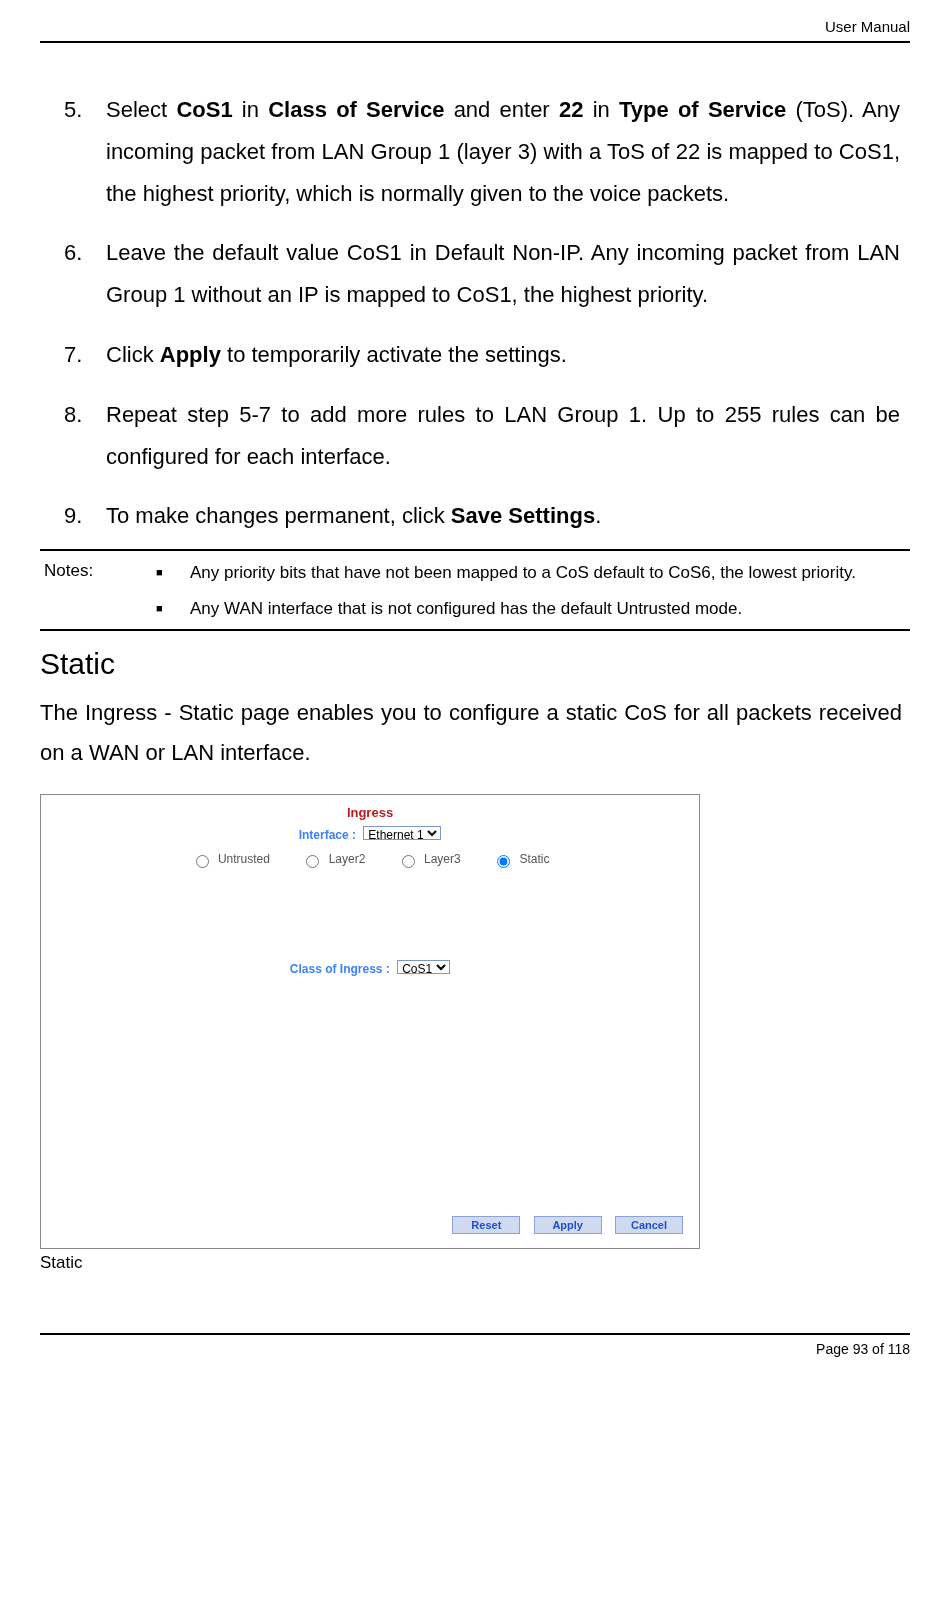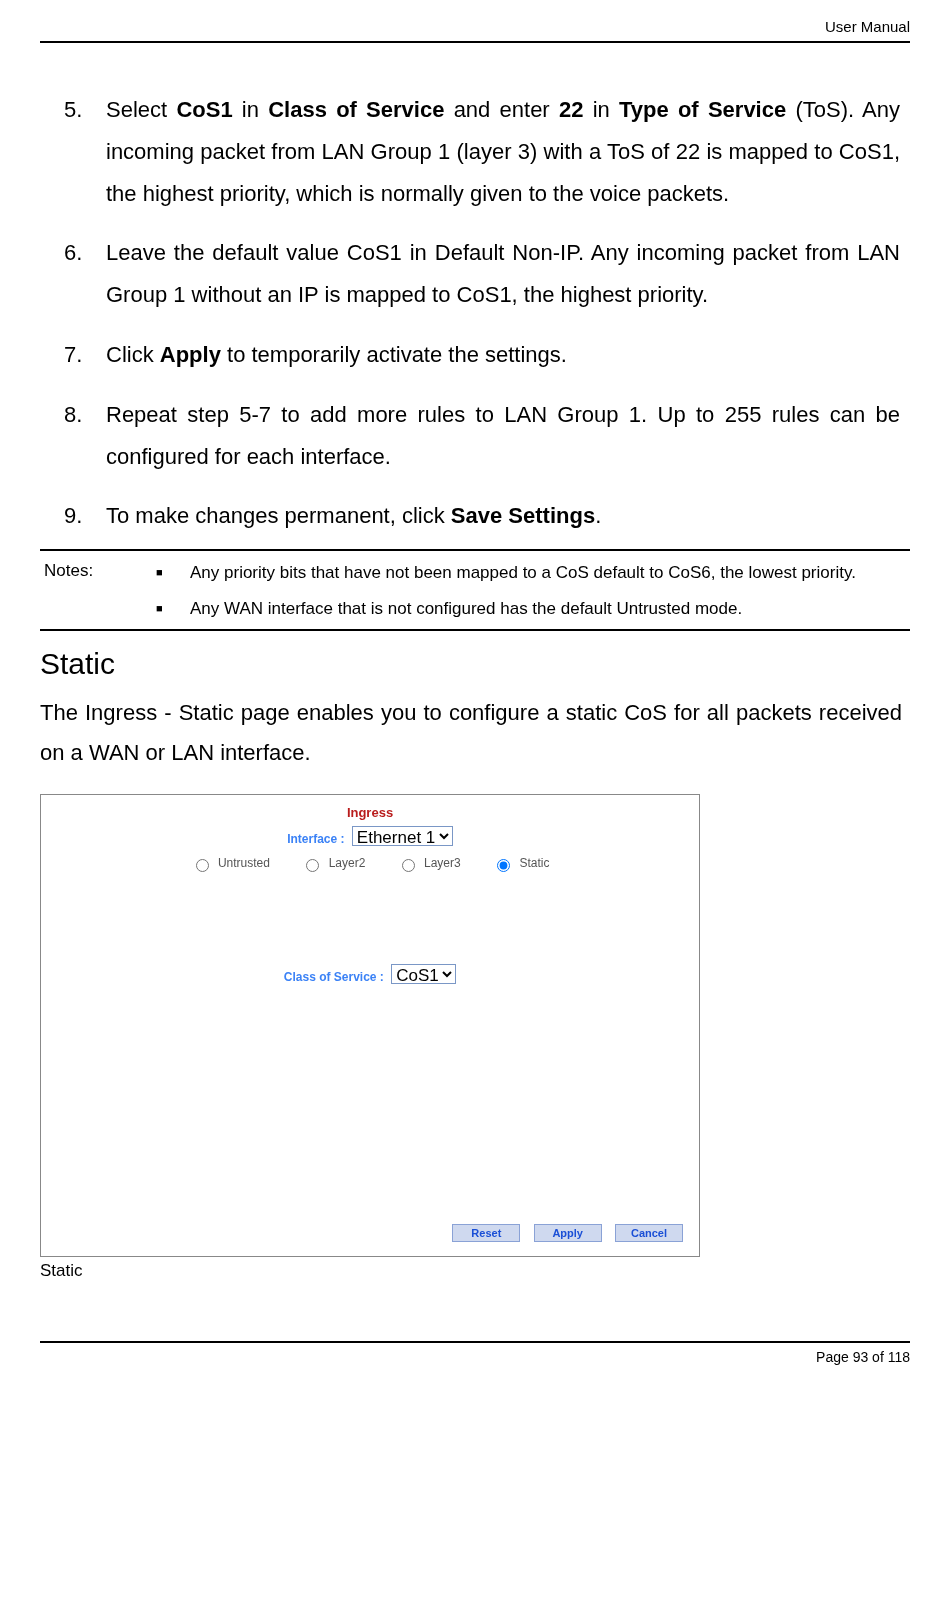--- a/index.html
+++ b/index.html
@@ -120,24 +120,24 @@
     text-align: center;
     margin-bottom: 10px;
   }
   .ui-label {
     font-weight: 700;
     color: #3b82f6;
     margin-right: 4px;
   }
   .ui-select {
     font-family: Arial, sans-serif;
-    font-size: 17px;
+    font-size: 12px;
     border: 1px solid #7a97c6;
     background: #fff;
-    height: 20px;
+    height: 14px;
   }
   .radio-row {
     text-align: center;
     margin-bottom: 92px;
     font-weight: 400;
     color: #555;
   }
   .radio-row label {
     margin: 10px 14px;
   }
@@ -267,21 +267,21 @@
           <input type="radio" name="mode" style="">
           <span>Layer3</span>
         </label>
         <label>
           <input type="radio" name="mode" checked="" style="">
           <span>Static</span>
         </label>
       </div>
 
       <div class="cos-row">
-        <span class="ui-label">Class of Service :</span>
+        <span class="ui-label">Class of Ingress :</span>
         <select class="ui-select">
           <option>CoS1</option>
         </select>
       </div>
 
       <div class="btn-row">
         <span class="btn">Reset</span>
         <span class="btn">Apply</span>
         <span class="btn">Cancel</span>
       </div>

